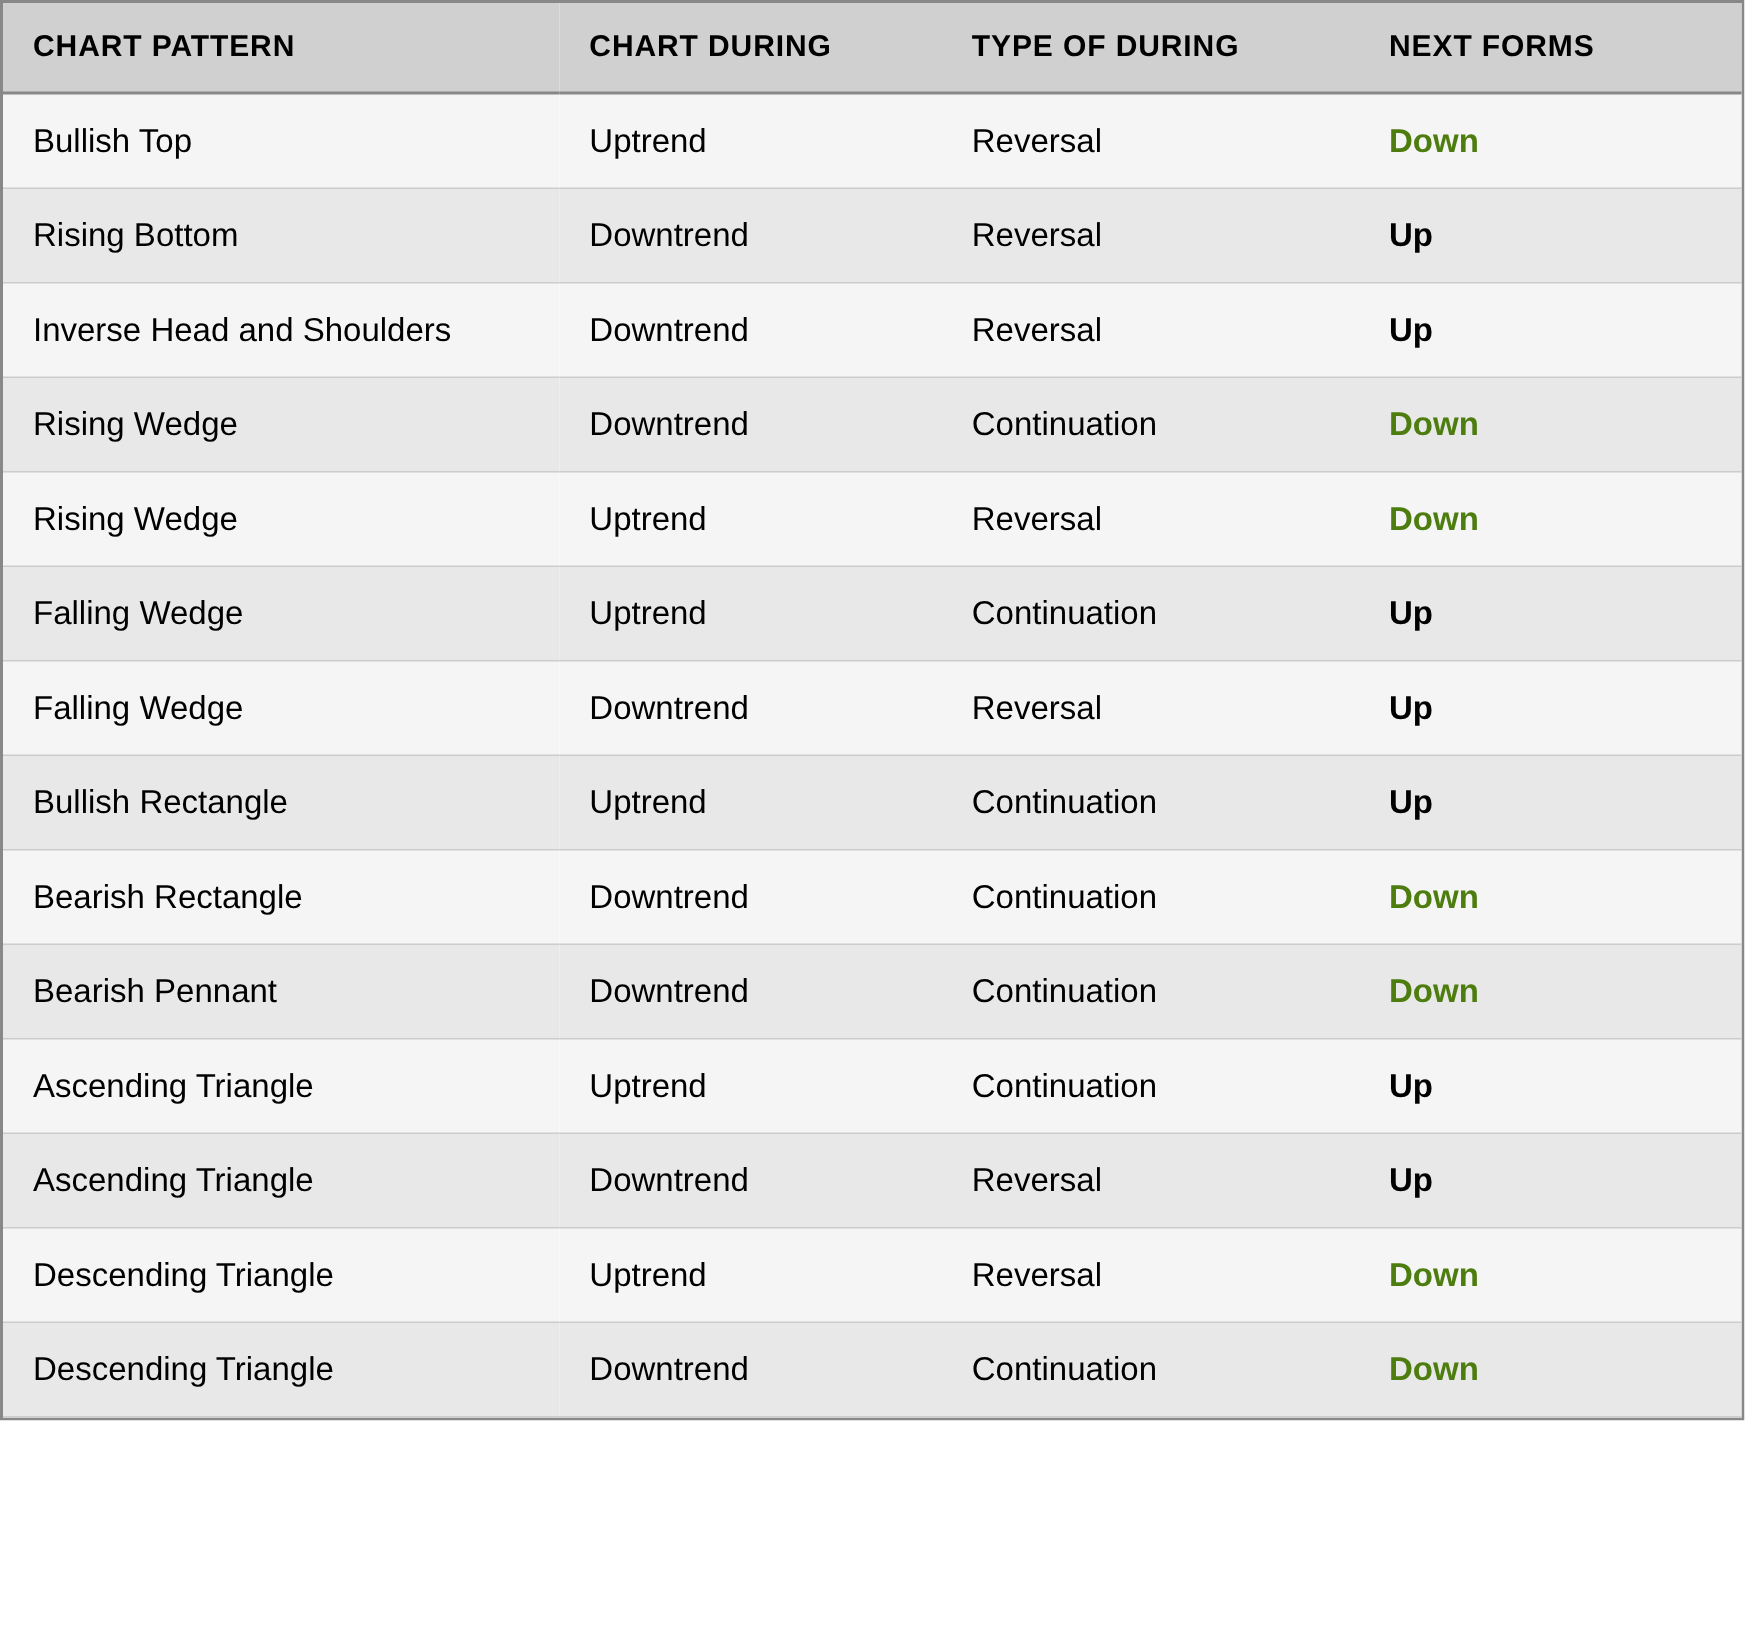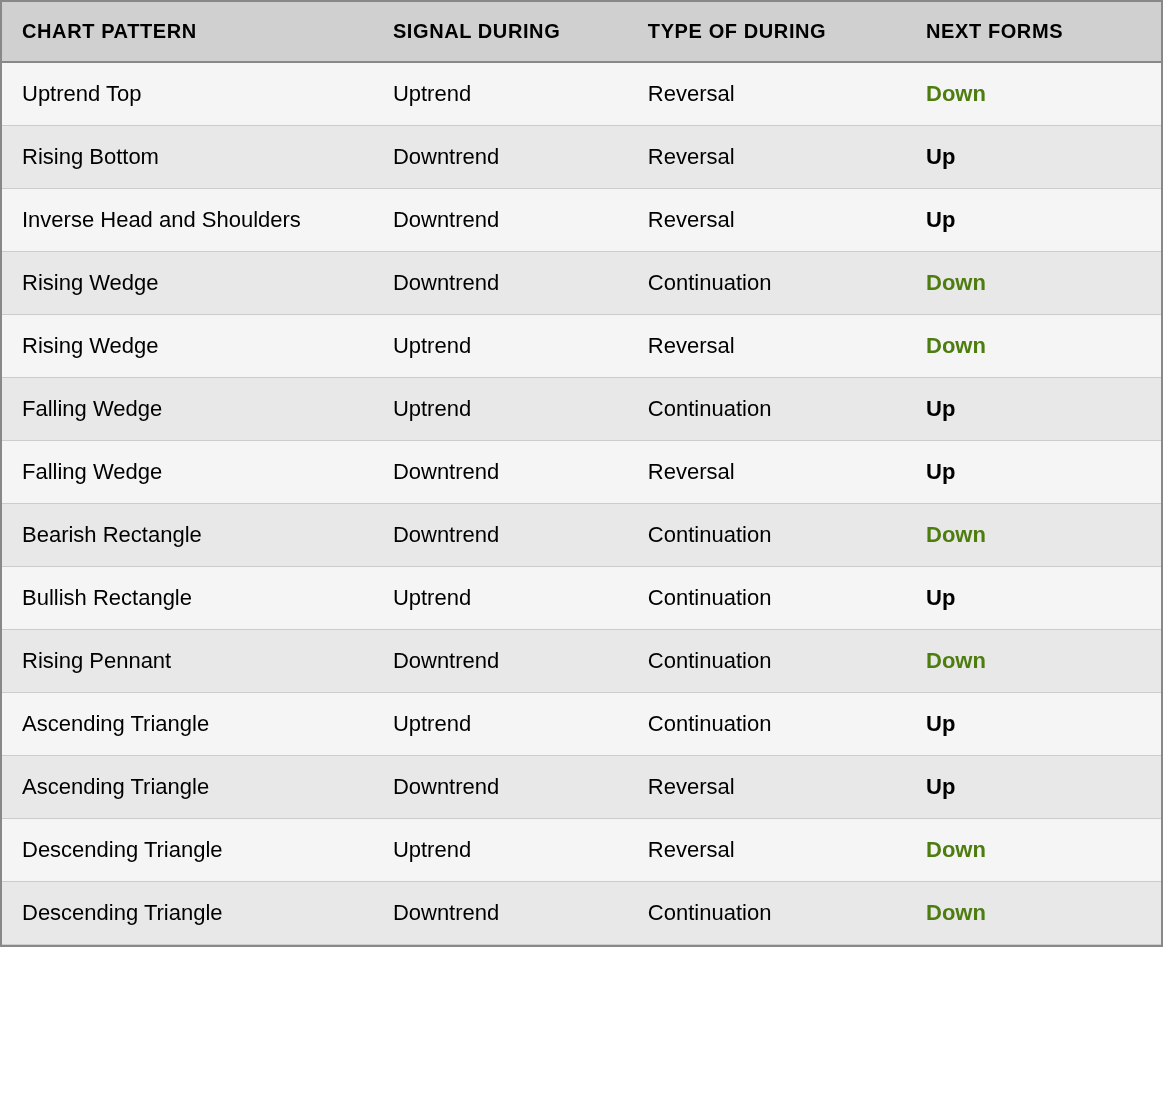--- a/index.html
+++ b/index.html
@@ -63,28 +63,28 @@
     .down { color: #4d7c0f; font-weight: bold; }
   </style>
 </head>
 <body>
 
 <div class="table-container">
   <table>
     <thead>
       <tr>
         <th class="col-pattern">CHART PATTERN</th>
-        <th class="col-forms">SIGNAL DURING</th>
+        <th class="col-forms">CHART DURING</th>
         <th class="col-signal">TYPE OF DURING</th>
         <th class="col-move">NEXT FORMS</th>
       </tr>
     </thead>
     <tbody id="table-body">
     <tr>
-          <td class="col-pattern">Uptrend Top</td>
+          <td class="col-pattern">Bullish Top</td>
           <td class="col-forms">Uptrend</td>
           <td class="col-signal">Reversal</td>
           <td class="col-move"><span class="down">Down</span></td>
         </tr>
         <tr>
           <td class="col-pattern">Rising Bottom</td>
           <td class="col-forms">Downtrend</td>
           <td class="col-signal">Reversal</td>
           <td class="col-move"><span class="up">Up</span></td>
         </tr>
@@ -112,33 +112,33 @@
           <td class="col-signal">Continuation</td>
           <td class="col-move"><span class="up">Up</span></td>
         </tr>
         <tr>
           <td class="col-pattern">Falling Wedge</td>
           <td class="col-forms">Downtrend</td>
           <td class="col-signal">Reversal</td>
           <td class="col-move"><span class="up">Up</span></td>
         </tr>
         <tr>
+          <td class="col-pattern">Bullish Rectangle</td>
+          <td class="col-forms">Uptrend</td>
+          <td class="col-signal">Continuation</td>
+          <td class="col-move"><span class="up">Up</span></td>
+        </tr>
+        <tr>
           <td class="col-pattern">Bearish Rectangle</td>
           <td class="col-forms">Downtrend</td>
           <td class="col-signal">Continuation</td>
           <td class="col-move"><span class="down">Down</span></td>
         </tr>
         <tr>
-          <td class="col-pattern">Bullish Rectangle</td>
-          <td class="col-forms">Uptrend</td>
-          <td class="col-signal">Continuation</td>
-          <td class="col-move"><span class="up">Up</span></td>
-        </tr>
-        <tr>
-          <td class="col-pattern">Rising Pennant</td>
+          <td class="col-pattern">Bearish Pennant</td>
           <td class="col-forms">Downtrend</td>
           <td class="col-signal">Continuation</td>
           <td class="col-move"><span class="down">Down</span></td>
         </tr>
         <tr>
           <td class="col-pattern">Ascending Triangle</td>
           <td class="col-forms">Uptrend</td>
           <td class="col-signal">Continuation</td>
           <td class="col-move"><span class="up">Up</span></td>
         </tr>

